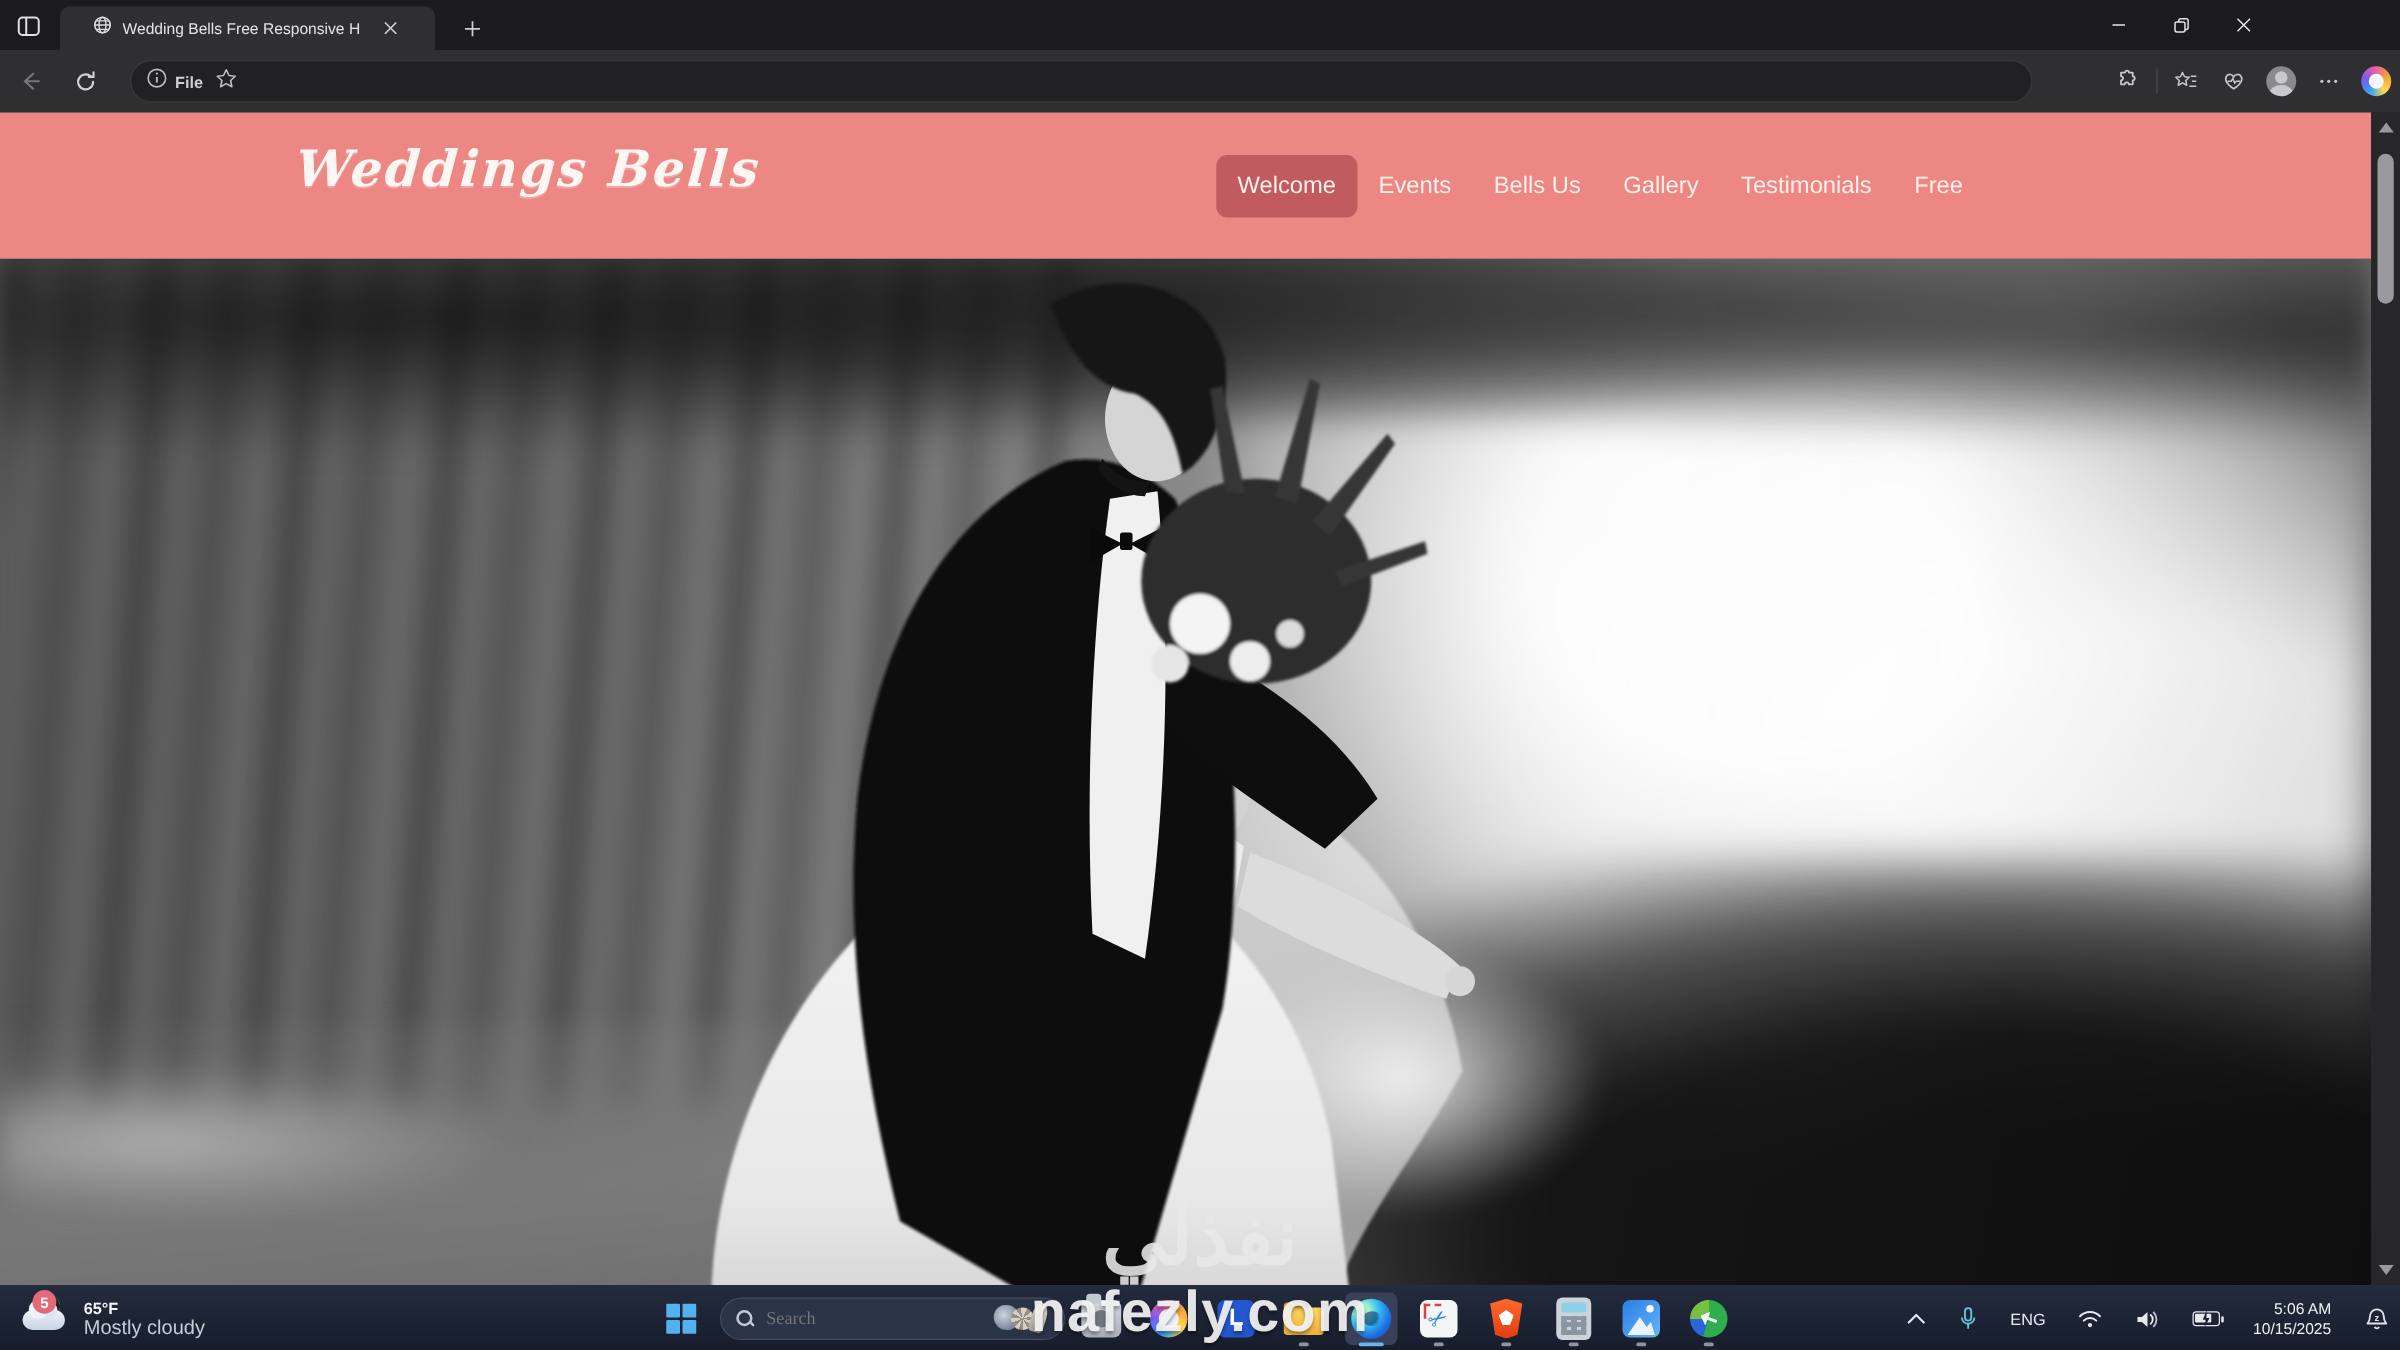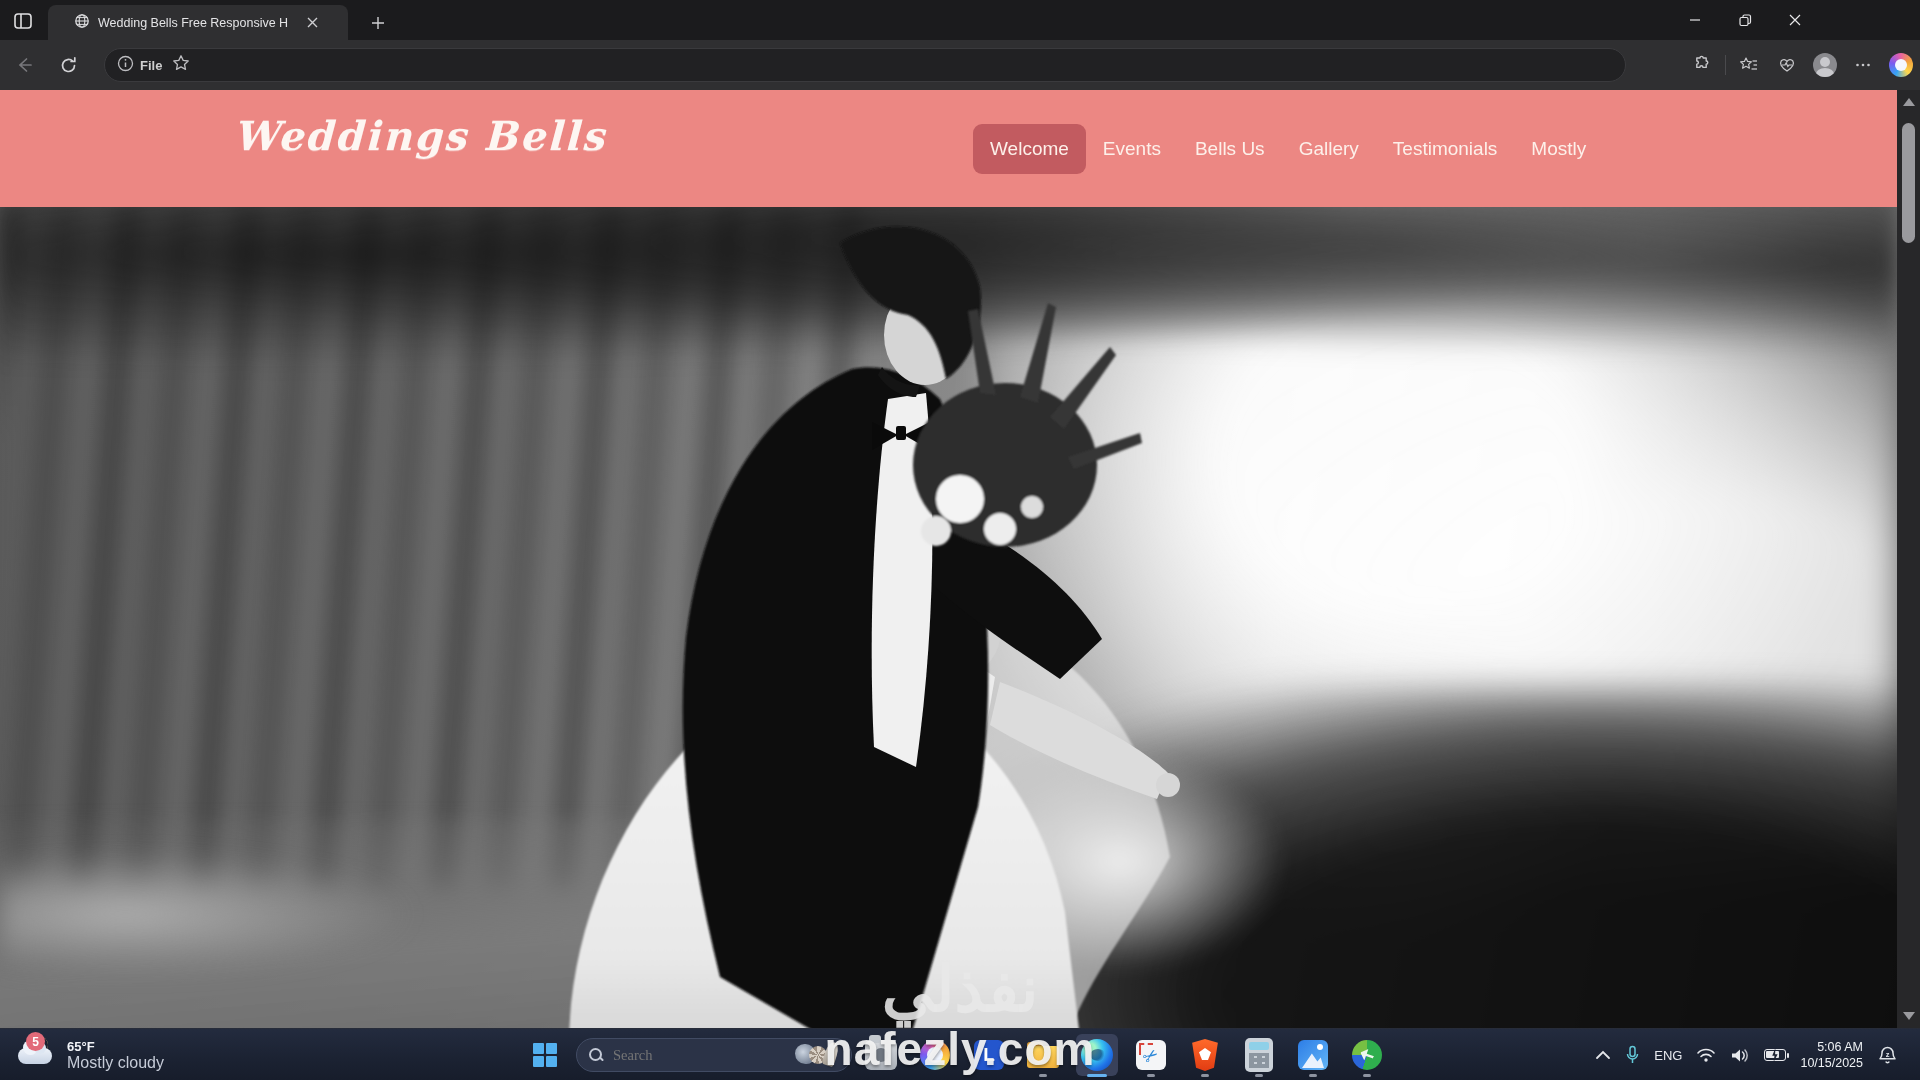--- a/index.html
+++ b/index.html
@@ -172,21 +172,21 @@
                  repeating-linear-gradient(0deg,#7d8792 0 4px,transparent 4px 6px); opacity:.8; }
   .ico-photos { width:30px; height:30px; border-radius:6px; background:linear-gradient(135deg,#2d7de6,#62b6f7); position:relative; overflow:hidden; }
   .ico-photos::before { content:""; position:absolute; left:4px; top:12px; width:22px; height:16px; background:#e9f2fd;
                         clip-path:polygon(0 100%,45% 10%,70% 60%,85% 35%,100% 100%); }
   .ico-photos::after { content:""; position:absolute; right:5px; top:4px; width:6px; height:6px; border-radius:50%; background:#fff; }
   .ico-idm { width:30px; height:30px; border-radius:50%;
              background:conic-gradient(#2fae4e 0 55%, #2b66d9 55% 75%, #77c043 75% 100%); position:relative; }
   .ico-idm::after { content:""; position:absolute; left:8px; top:9px; width:14px; height:12px; background:#eef7ee;
                     clip-path:polygon(0 40%,55% 40%,55% 0,100% 50%,55% 100%,55% 60%,0 60%); transform:rotate(200deg); }
 
-  .tray { position:absolute; right:22px; top:0; height:52px; display:flex; align-items:center; gap:14px; }
+  .tray { position:absolute; right:8px; top:0; height:52px; display:flex; align-items:center; gap:26px; }
   .tray-ico { display:flex; align-items:center; justify-content:center; }
   .eng { color:#e8eaef; font-size:13px; }
   .clock { text-align:right; color:#eef1f4; font-size:12.5px; line-height:16px; }
   .battery { position:relative; width:22px; height:12px; border:1.5px solid #e6e8ec; border-radius:3px; }
   .battery::before { content:""; position:absolute; right:-4px; top:2.5px; width:2.5px; height:5px; background:#e6e8ec; border-radius:1px; }
   .battery::after { content:""; position:absolute; left:1px; top:1px; width:13px; height:7px; background:#e6e8ec; border-radius:1px; }
   .bolt { position:absolute; left:5px; top:-2px; width:9px; height:14px; background:#1b2232;
           clip-path:polygon(55% 0,20% 55%,45% 55%,35% 100%,80% 45%,52% 45%); z-index:2; }
 </style>
 </head>
@@ -308,21 +308,21 @@
   </div>
 
   <div class="site-header">
     <div class="logo">Weddings Bells</div>
     <div class="nav">
       <a class="active">Welcome</a>
       <a>Events</a>
       <a>Bells Us</a>
       <a>Gallery</a>
       <a>Testimonials</a>
-      <a>Mostly</a>
+      <a>Free</a>
     </div>
   </div>
 
   <div class="hero">
     <div class="photo">
       <div class="ph-base"></div>
       <div class="ph-bokeh"></div>
       <div class="ph-bokeh2"></div>
       <div class="ph-trees"></div>
       <div class="ph-treeline"></div>

